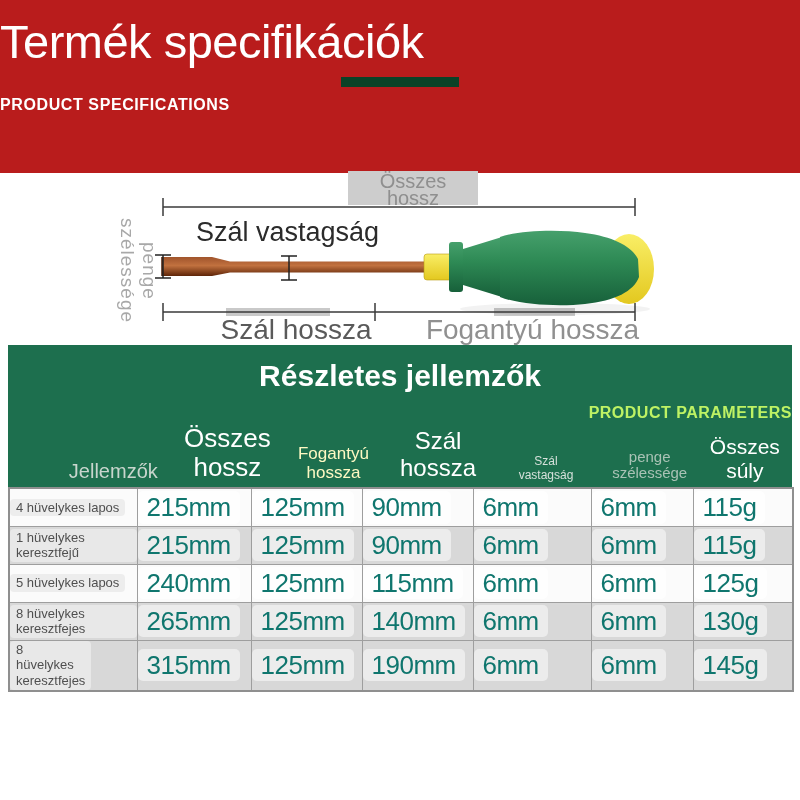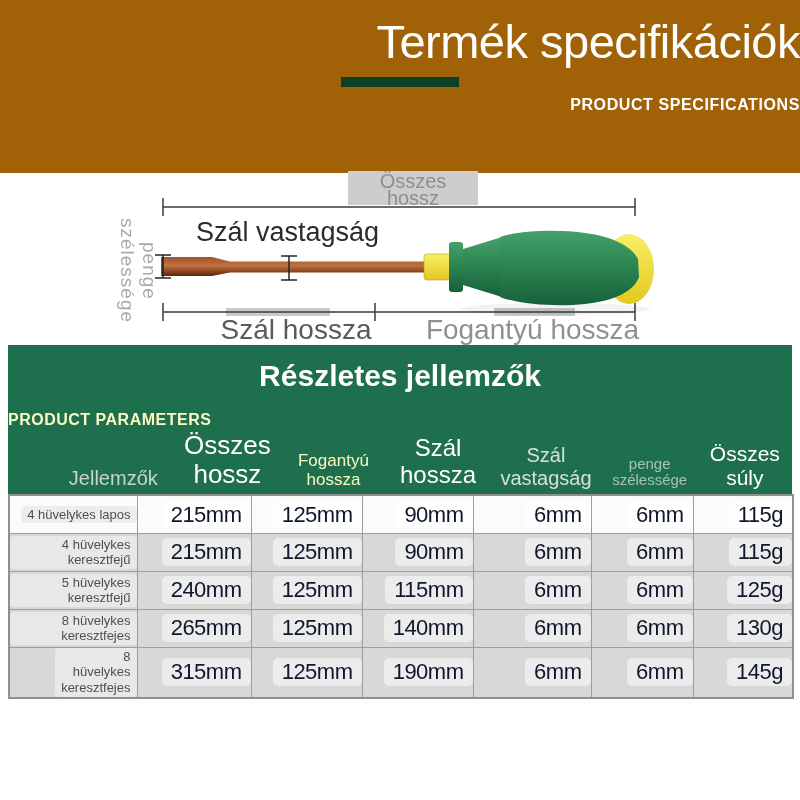--- a/index.html
+++ b/index.html
@@ -1,20 +1,20 @@
 <!DOCTYPE html>
 <html><head>
 <meta charset="utf-8">
 <style>
   * { margin:0; padding:0; box-sizing:border-box; }
   html,body { width:800px; height:800px; background:#ffffff; overflow:hidden;
               font-family:"Liberation Sans","DejaVu Sans",sans-serif; }
 
   
-  .banner { height:173px; background:#a16207; text-align:right; }
+  .banner { height:173px; background:#b91c1c; text-align:left; }
   .banner-title { padding-top:16px; font-size:47px; font-weight:500; color:#ffffff;
                   letter-spacing:-0.5px; line-height:1.1; }
   .banner-divider { width:118px; height:10px; background:#0B4227; margin:9px auto 9px; }
   .banner-sub { font-size:16px; font-weight:700; color:#ffffff; letter-spacing:0.6px; }
 
   
   .diagram { position:relative; height:172px; background:#ffffff; }
   .diagram svg { position:absolute; left:0; top:0; }
   .dlabel { position:absolute; text-align:center; }
   .lbl-total { left:348px; top:-2px; width:130px; height:34px; background:#cdcdcd;
@@ -23,41 +23,41 @@
   .lbl-thick { left:196px; top:44px; font-size:27px; color:#2b2b2b; font-weight:500; }
   .lbl-blade { left:116px; top:22px; height:152px; writing-mode:vertical-rl;
                font-size:19px; color:#a8a8a8; letter-spacing:1px; }
   .lbl-shaft { left:186px; top:141px; width:220px; font-size:28px; color:#5a5a5a; }
   .lbl-handle { left:425px; top:141px; width:215px; font-size:28px; color:#909090; }
 
   
   .spec-head { margin:0 8px; background:#1D6F4E; padding-top:13px; }
   .spec-title { text-align:center; color:#ffffff; font-size:30px; font-weight:700;
                 line-height:36px; }
-  .spec-sub { text-align:left; color:#fef9c3; font-size:16px; font-weight:700;
-              letter-spacing:0.5px; line-height:22px; margin-top:15px; }
+  .spec-sub { text-align:right; color:#bef264; font-size:16px; font-weight:700;
+              letter-spacing:0.5px; line-height:22px; margin-top:8px; }
   .cols { display:flex; align-items:flex-end; min-height:60px; padding-bottom:5px;padding-left:45px; }
   .colh { text-align:center; white-space:pre-line; line-height:1.12; color:#ffffff; }
   .c0 { width:128px; font-size:20px; color:#c8d5cd; }
   .c1 { width:114px; font-size:26px; }
   .c2 { width:111px; font-size:17px; color:#fef9c3; }
   .c3 { width:111px; font-size:24px; }
-  .c4 { width:118px; font-size:20px; color:#d5e0da; }
+  .c4 { width:118px; font-size:12px; color:#d5e0da; }
   .c5 { width:102px; font-size:15px; color:#a9c2b5; }
   .c6 { width:100px; font-size:21px; }
 
   
   table.spec { width:784px; margin:0 8px; border-collapse:collapse; table-layout:fixed;
                border:2px solid #8f8f8f; }
-  td { border:1px solid #9e9e9e; height:38px; text-align:right; vertical-align:middle;
+  td { border:1px solid #9e9e9e; height:38px; text-align:left; vertical-align:middle;
        overflow:hidden; }
   tr.odd  { background:#fbfbfb; }
   tr.even { background:#d8d8d8; }
   td.lbl { font-size:13px; color:#4f4f4f; }
-  td.val { font-size:22px; color:#0f172a; letter-spacing:-0.5px; }
+  td.val { font-size:26px; color:#0f766e; letter-spacing:-0.5px; }
   .lpatch { display:inline-block; padding:1px 6px; border-radius:4px;
             white-space:pre-line; line-height:1.2; }
   tr.odd  .lpatch { background:rgba(0,0,0,0.055); }
   tr.even .lpatch { background:rgba(255,255,255,0.42); }
   .vpatch { display:inline-block; padding:0 9px; border-radius:5px; line-height:1.25; }
   tr.odd  .vpatch { background:rgba(255,255,255,0.7); }
   tr.even .vpatch { background:rgba(255,255,255,0.5); }
 </style>
 </head>
 <body>
@@ -171,30 +171,30 @@
       <tr class="odd">
         <td class="lbl"><span class="lpatch">4 hüvelykes lapos</span></td>
         <td class="val"><span class="vpatch">215mm</span></td>
         <td class="val"><span class="vpatch">125mm</span></td>
         <td class="val"><span class="vpatch">90mm</span></td>
         <td class="val"><span class="vpatch">6mm</span></td>
         <td class="val"><span class="vpatch">6mm</span></td>
         <td class="val"><span class="vpatch">115g</span></td>
       </tr>
       <tr class="even">
-        <td class="lbl"><span class="lpatch">4 hüvelykes keresztfejű</span></td>
+        <td class="lbl"><span class="lpatch">1 hüvelykes keresztfejű</span></td>
         <td class="val"><span class="vpatch">215mm</span></td>
         <td class="val"><span class="vpatch">125mm</span></td>
         <td class="val"><span class="vpatch">90mm</span></td>
         <td class="val"><span class="vpatch">6mm</span></td>
         <td class="val"><span class="vpatch">6mm</span></td>
         <td class="val"><span class="vpatch">115g</span></td>
       </tr>
-      <tr class="even">
-        <td class="lbl"><span class="lpatch">5 hüvelykes keresztfejű</span></td>
+      <tr class="odd">
+        <td class="lbl"><span class="lpatch">5 hüvelykes lapos</span></td>
         <td class="val"><span class="vpatch">240mm</span></td>
         <td class="val"><span class="vpatch">125mm</span></td>
         <td class="val"><span class="vpatch">115mm</span></td>
         <td class="val"><span class="vpatch">6mm</span></td>
         <td class="val"><span class="vpatch">6mm</span></td>
         <td class="val"><span class="vpatch">125g</span></td>
       </tr>
       <tr class="even">
         <td class="lbl"><span class="lpatch">8 hüvelykes keresztfejes</span></td>
         <td class="val"><span class="vpatch">265mm</span></td>

